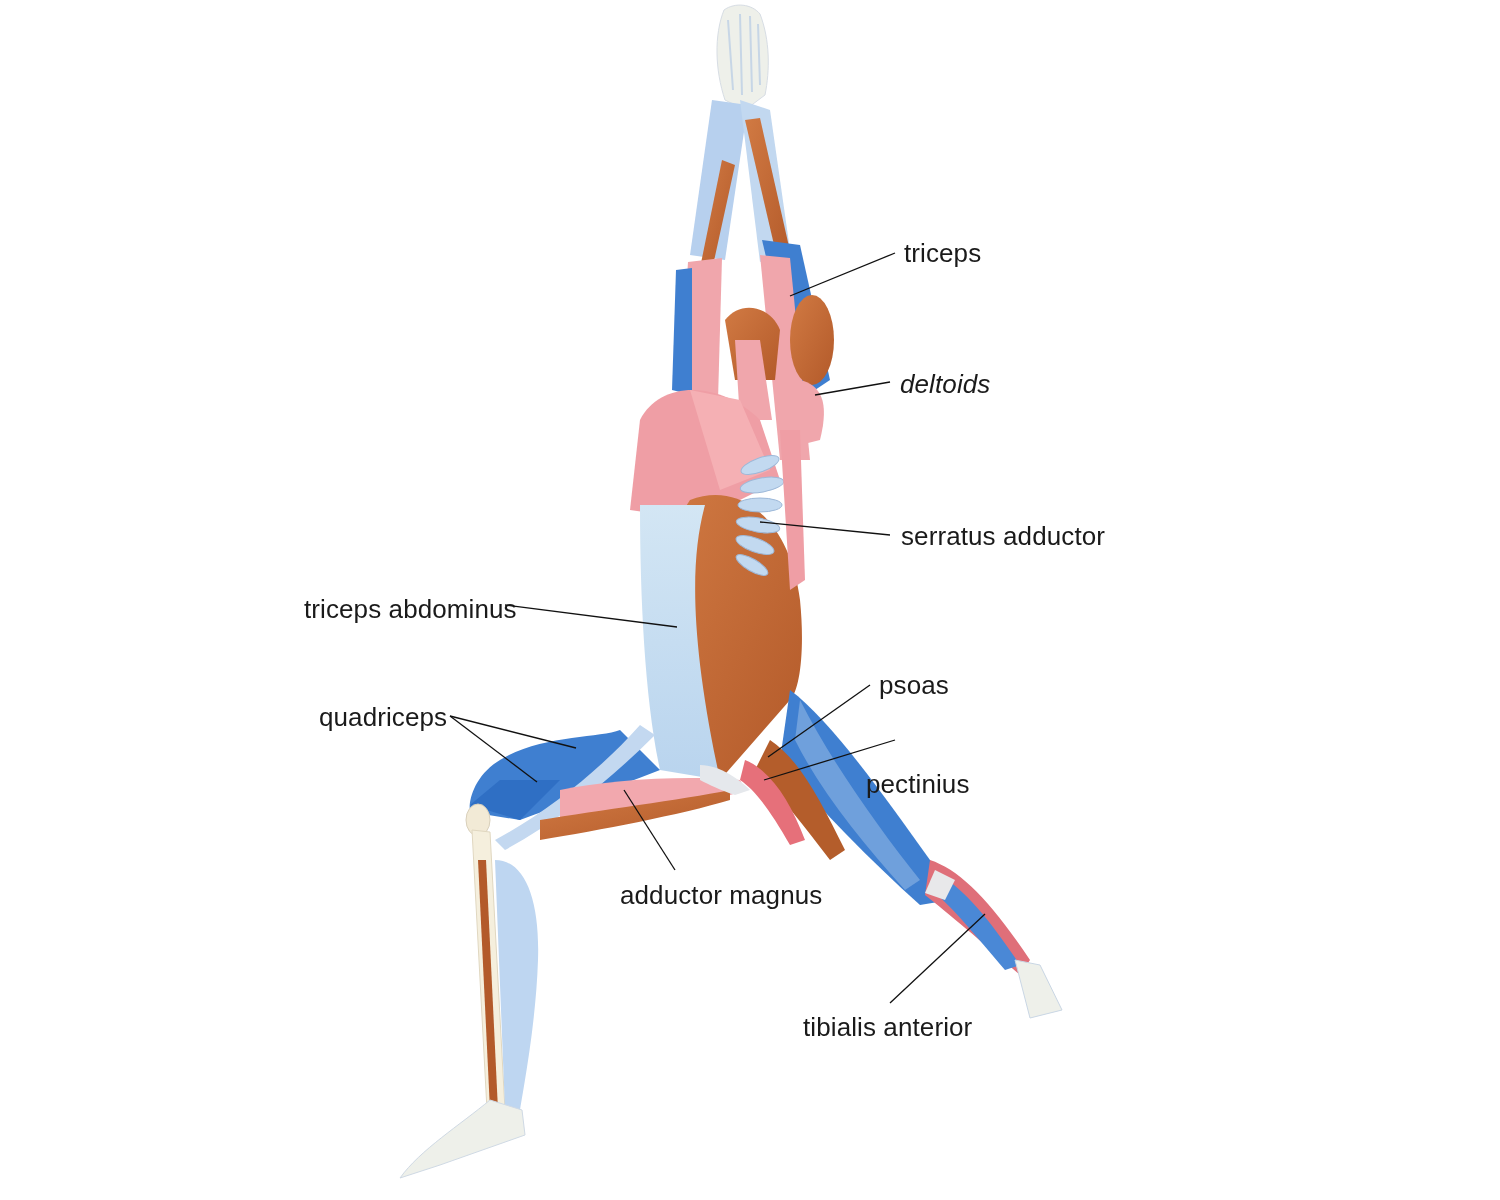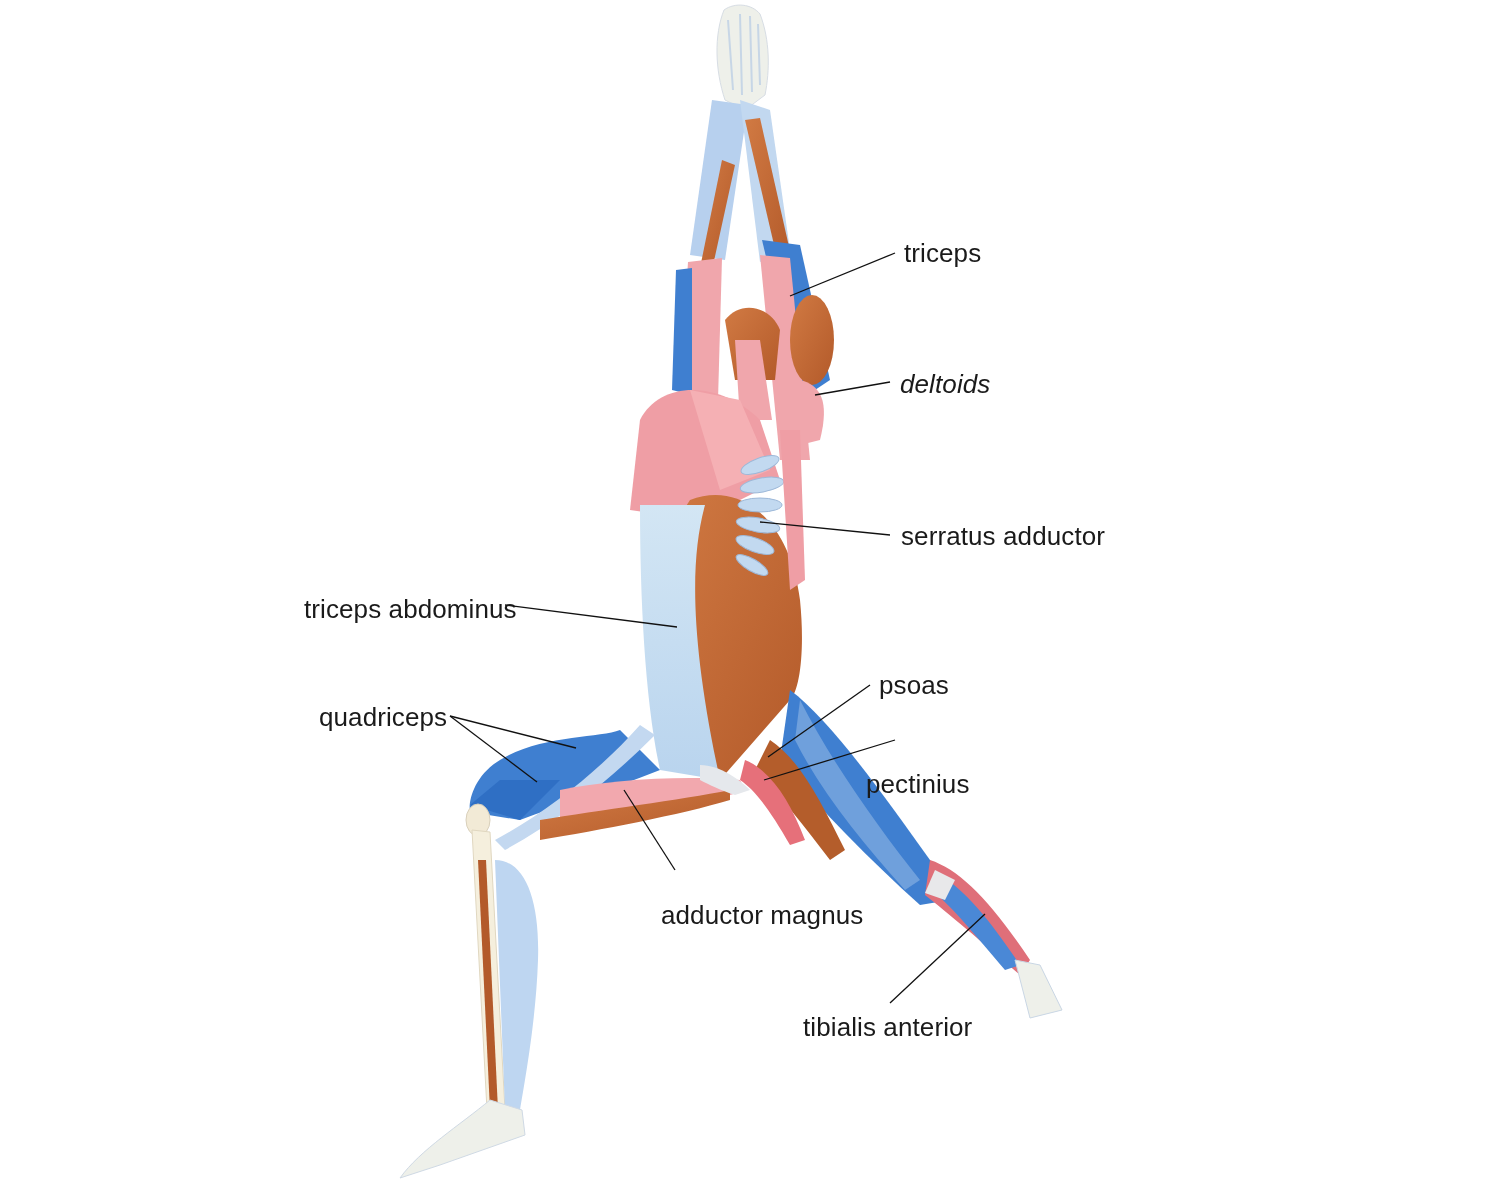--- a/index.html
+++ b/index.html
@@ -128,14 +128,14 @@
     </g>
 </svg>
 
 <div class="label" style="left: 904px; top: 240px;">triceps</div>
 <div class="label" style="left: 900px; top: 371px; font-style: italic;">deltoids</div>
 <div class="label" style="left: 901px; top: 523px;">serratus adductor</div>
 <div class="label" style="left: 304px; top: 596px;">triceps abdominus</div>
 <div class="label" style="left: 319px; top: 704px;">quadriceps</div>
 <div class="label" style="left: 879px; top: 672px;">psoas</div>
 <div class="label" style="left: 866px; top: 728px; margin-top: 43px;">pectinius</div>
-<div class="label" style="left: 620px; top: 902px; margin-left: 41px;">adductor magnus</div>
+<div class="label" style="left: 620px; top: 882px;">adductor magnus</div>
 <div class="label" style="left: 803px; top: 1014px;">tibialis anterior</div>
 
 </body></html>

